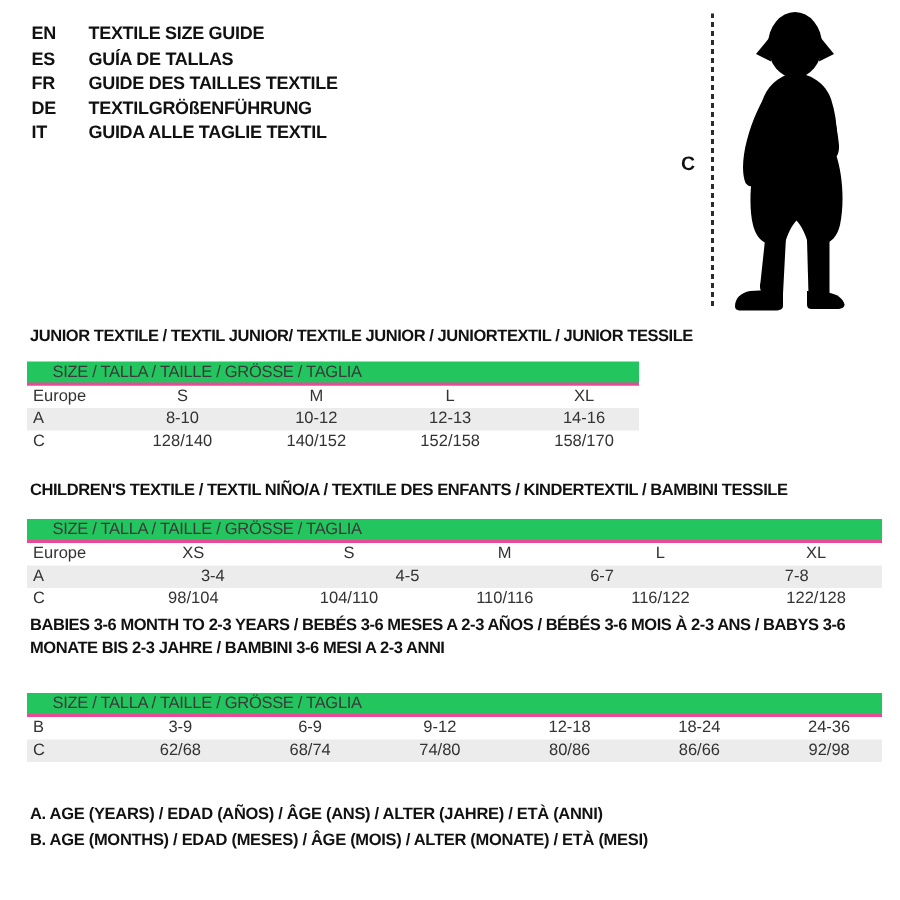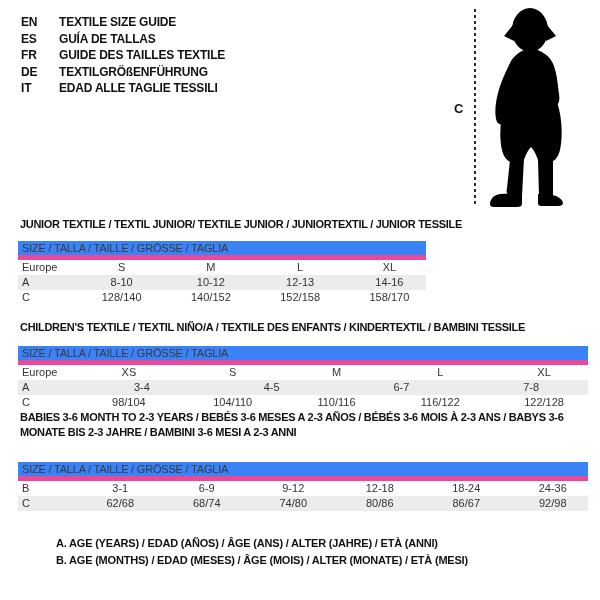--- a/index.html
+++ b/index.html
@@ -27,42 +27,42 @@
   .silhouette { position:absolute; left:46px; top:8px; }
 
   
   .section-title {
     position:absolute; left:20px;
     font-weight:bold; font-size:11px; letter-spacing:-0.3px;
     color:#111; line-height:14.5px;
   }
   .size-table { position:absolute; left:18px; font-size:11px; }
   .size-head {
-    background:#3b82f6;
-    border-bottom:5px solid #ec4899;
+    background:#22c55e;
+    border-bottom:2px solid #ec4899;
     height:14px; line-height:14px;
-    padding-left:4px;
+    padding-left:17px;
     color:#3a3a3a;
     letter-spacing:-0.2px;
   }
   .rows .row { display:flex; height:15px; line-height:15px; color:#333;gap:16px; }
   .rows .row:nth-child(even) { background:#ececec; }
   .cell-label { flex:0 0 47px; padding-left:4px; text-align:left; }
   .cell { flex:1; text-align:center; }
 
   
   #title-1 { top:217px; }
   #table-1 { top:241px; width:408px; }
   #title-2 { top:320px; }
   #table-2 { top:346px; width:570px; }
   #title-3 { top:410px; width:562px; }
   #table-3 { top:462px; width:570px; }
 
   
-  .footnotes { position:absolute; left:20px; top:535px;margin-left:36px; }
+  .footnotes { position:absolute; left:20px; top:535px; }
   .footnote { font-weight:bold; font-size:11px; line-height:17px; letter-spacing:-0.2px; color:#111; }
 </style>
 </head>
 <body>
 
 <div class="lang-block">
   <div class="lang-row">
     <span class="lang-code">EN</span>
     <span class="lang-label">TEXTILE SIZE GUIDE</span>
   </div>
@@ -73,21 +73,21 @@
   <div class="lang-row">
     <span class="lang-code">FR</span>
     <span class="lang-label">GUIDE DES TAILLES TEXTILE</span>
   </div>
   <div class="lang-row">
     <span class="lang-code">DE</span>
     <span class="lang-label">TEXTILGRÖßENFÜHRUNG</span>
   </div>
   <div class="lang-row">
     <span class="lang-code">IT</span>
-    <span class="lang-label">EDAD ALLE TAGLIE TESSILI</span>
+    <span class="lang-label">GUIDA ALLE TAGLIE TEXTIL</span>
   </div>
 </div>
 
 <div class="figure-area">
   <div class="dashed-line"></div>
   <div class="figure-label">C</div>
   <svg class="silhouette" width="90" height="201" viewBox="0 0 90 201" xmlns="http://www.w3.org/2000/svg">
     <g fill="#000000">
 
       <ellipse cx="44" cy="22" rx="18" ry="22"></ellipse>
@@ -171,34 +171,34 @@
     </div>
   </div>
 </div>
 
 <div class="section-title" id="title-3">BABIES 3-6 MONTH TO 2-3 YEARS / BEBÉS 3-6 MESES A 2-3 AÑOS / BÉBÉS 3-6 MOIS À 2-3 ANS / BABYS 3-6 MONATE BIS 2-3 JAHRE / BAMBINI 3-6 MESI A 2-3 ANNI</div>
 <div class="size-table" id="table-3">
   <div class="size-head">SIZE / TALLA / TAILLE / GRÖSSE / TAGLIA</div>
   <div class="rows">
     <div class="row">
       <span class="cell-label">B</span>
-      <span class="cell">3-1</span>
+      <span class="cell">3-9</span>
       <span class="cell">6-9</span>
       <span class="cell">9-12</span>
       <span class="cell">12-18</span>
       <span class="cell">18-24</span>
       <span class="cell">24-36</span>
     </div>
     <div class="row">
       <span class="cell-label">C</span>
       <span class="cell">62/68</span>
       <span class="cell">68/74</span>
       <span class="cell">74/80</span>
       <span class="cell">80/86</span>
-      <span class="cell">86/67</span>
+      <span class="cell">86/66</span>
       <span class="cell">92/98</span>
     </div>
   </div>
 </div>
 
 <div class="footnotes">
   <div class="footnote">A. AGE (YEARS) / EDAD (AÑOS) / ÂGE (ANS) / ALTER (JAHRE) / ETÀ (ANNI)</div>
   <div class="footnote">B. AGE (MONTHS) / EDAD (MESES) / ÂGE (MOIS) / ALTER (MONATE) / ETÀ (MESI)</div>
 </div>
 

